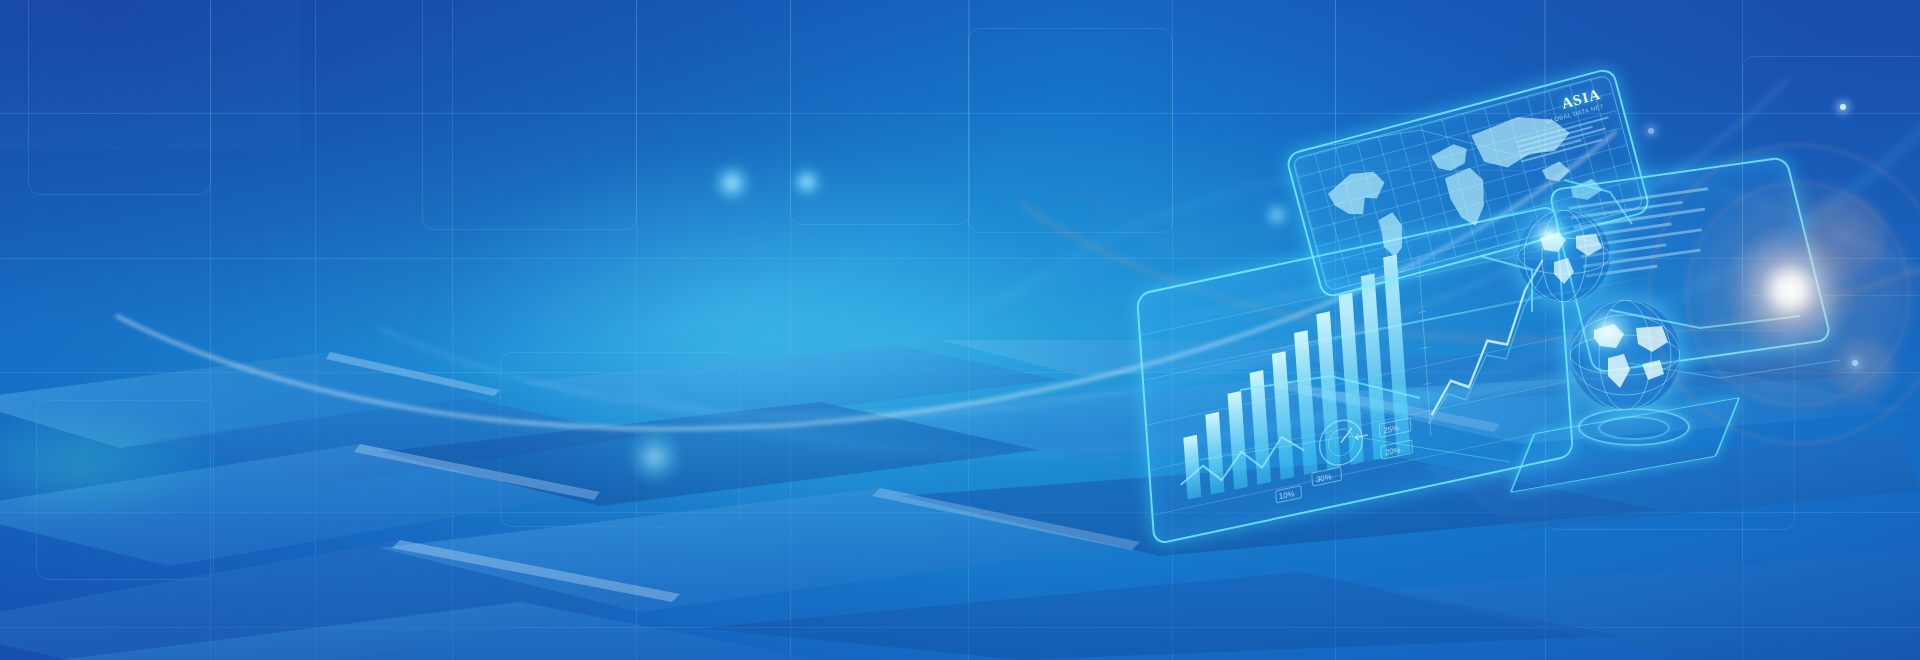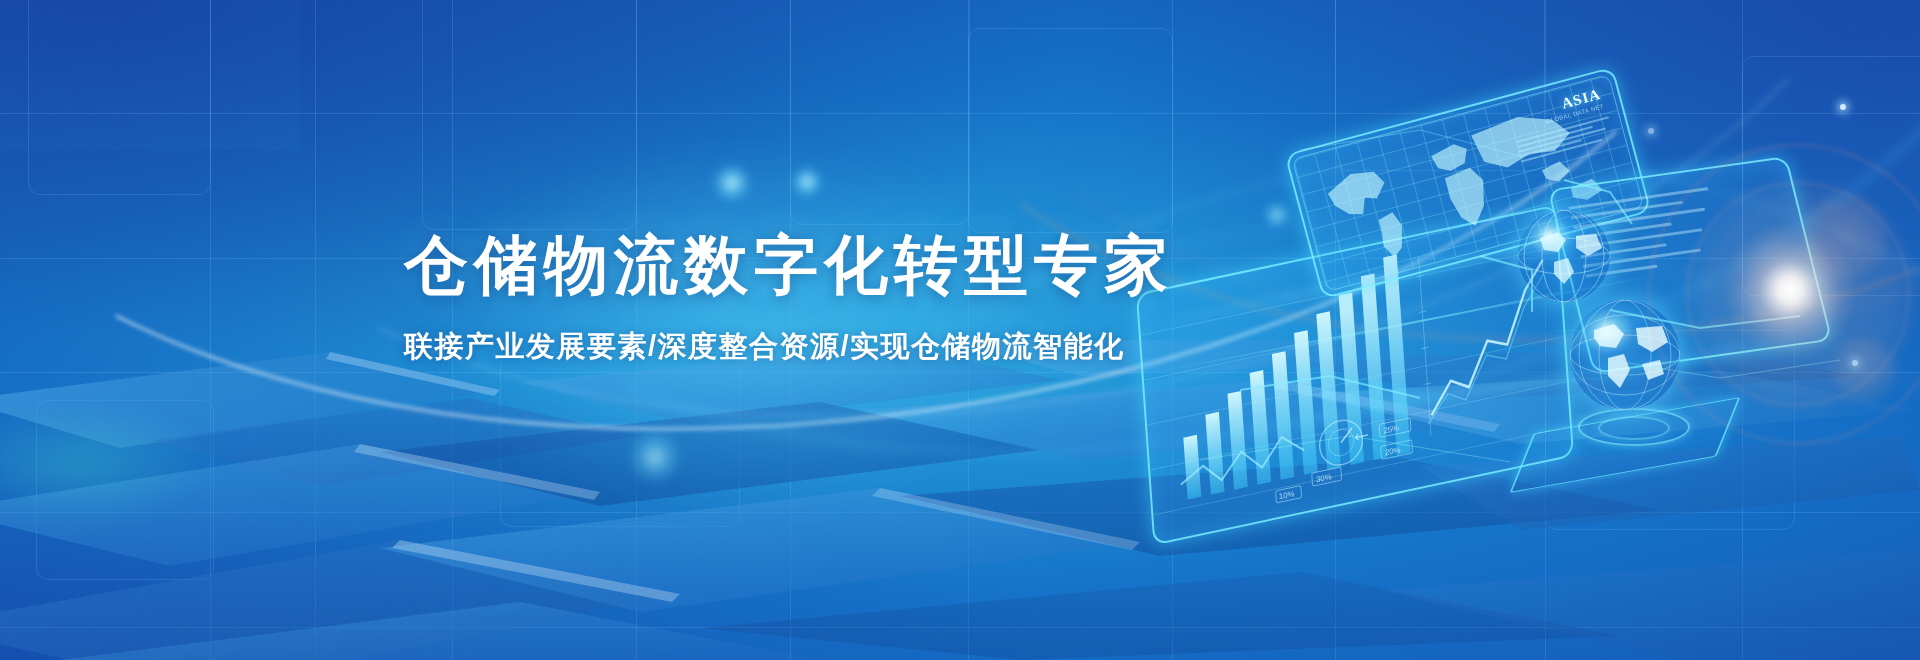--- a/index.html
+++ b/index.html
@@ -605,24 +605,20 @@
   <div class="flare-blob" style="left:1646px; top:140px; width:310px; height:310px;"></div>
   <div class="flare-ring" style="left:1648px; top:144px; width:300px; height:300px;"></div>
   <div class="flare-ring" style="left:1686px; top:182px; width:224px; height:224px; border-color:rgba(255,170,150,.18);"></div>
   <div class="flare-blob" style="left:1786px; top:178px; width:118px; height:118px;"></div>
   <div class="flare-blob" style="left:1818px; top:324px; width:92px; height:92px;"></div>
   <div class="flare-core"></div>
   <div class="flare-star" style="left:1840px; top:104px;"></div>
   <div class="flare-star" style="left:1852px; top:360px; opacity:.7;"></div>
   <div class="flare-star" style="left:1648px; top:128px; opacity:.6;"></div>
 
-  <div class="copy">
-    <div class="headline">仓储物流数字化转型专家</div>
-    <div class="subline">联接产业发展要素/深度整合资源/实现仓储物流智能化</div>
-  </div>
 
   <svg class="grain">
     <filter id="noiseFilter">
       <feTurbulence type="fractalNoise" baseFrequency="0.82" numOctaves="3" stitchTiles="stitch"></feTurbulence>
       <feColorMatrix type="saturate" values="0"></feColorMatrix>
     </filter>
     <rect width="100%" height="100%" filter="url(#noiseFilter)"></rect>
   </svg>
 
 </div>

